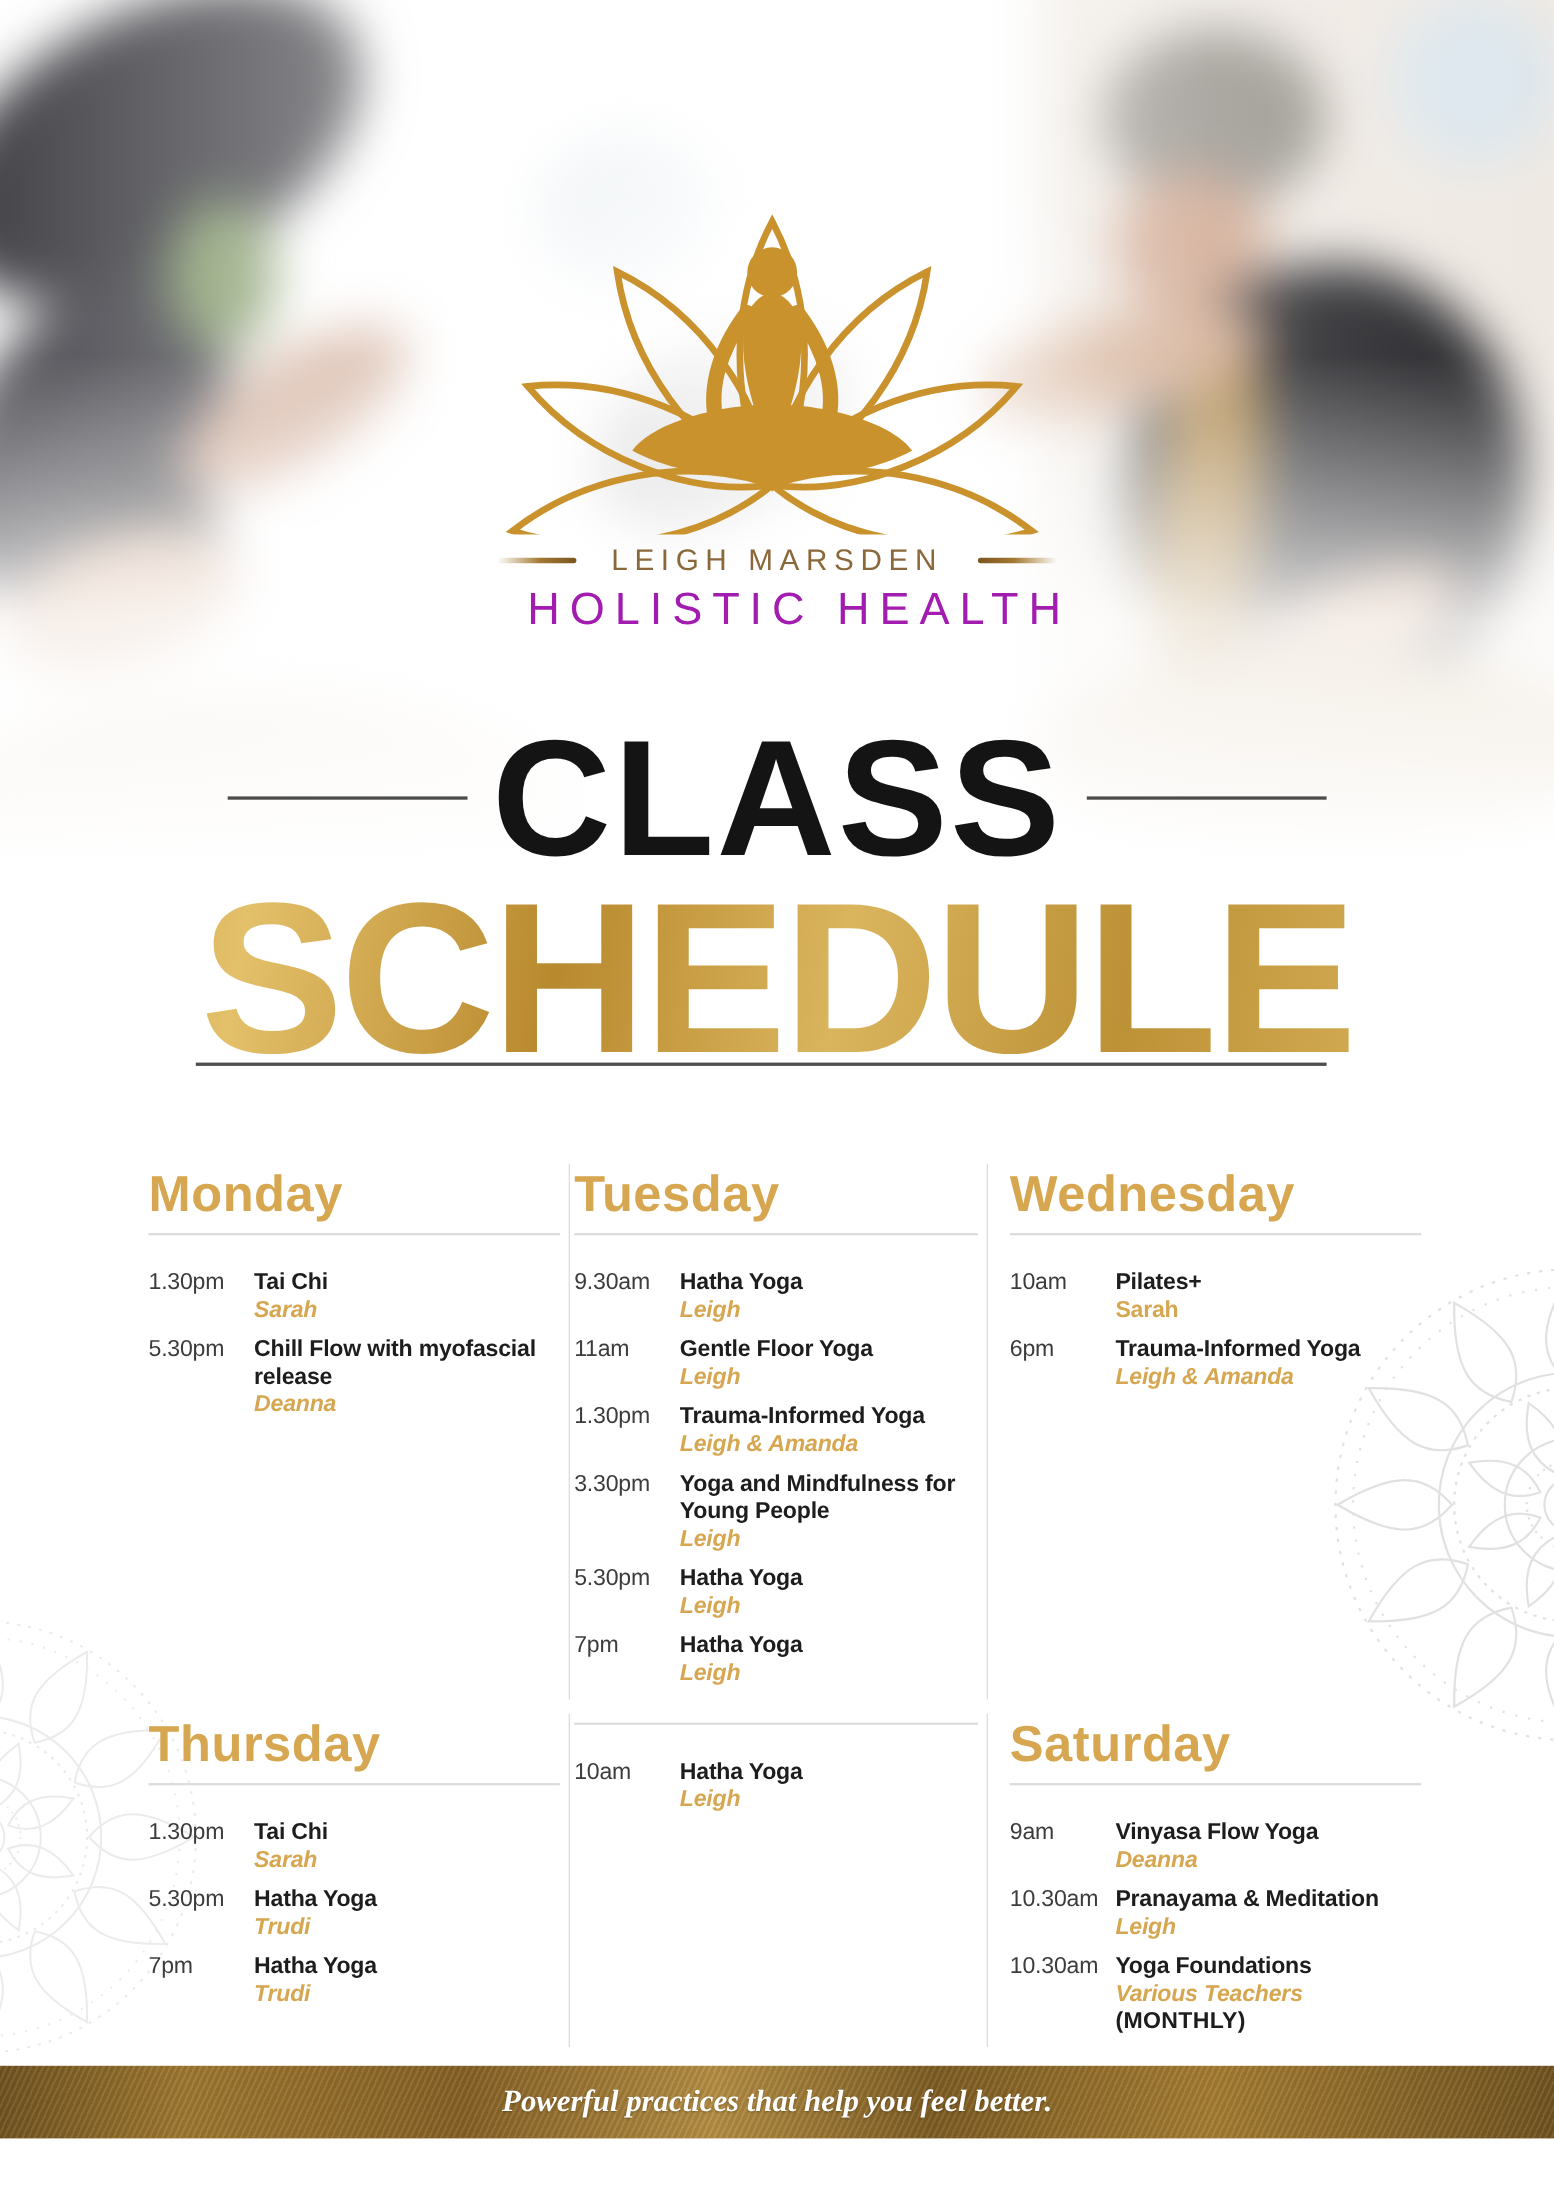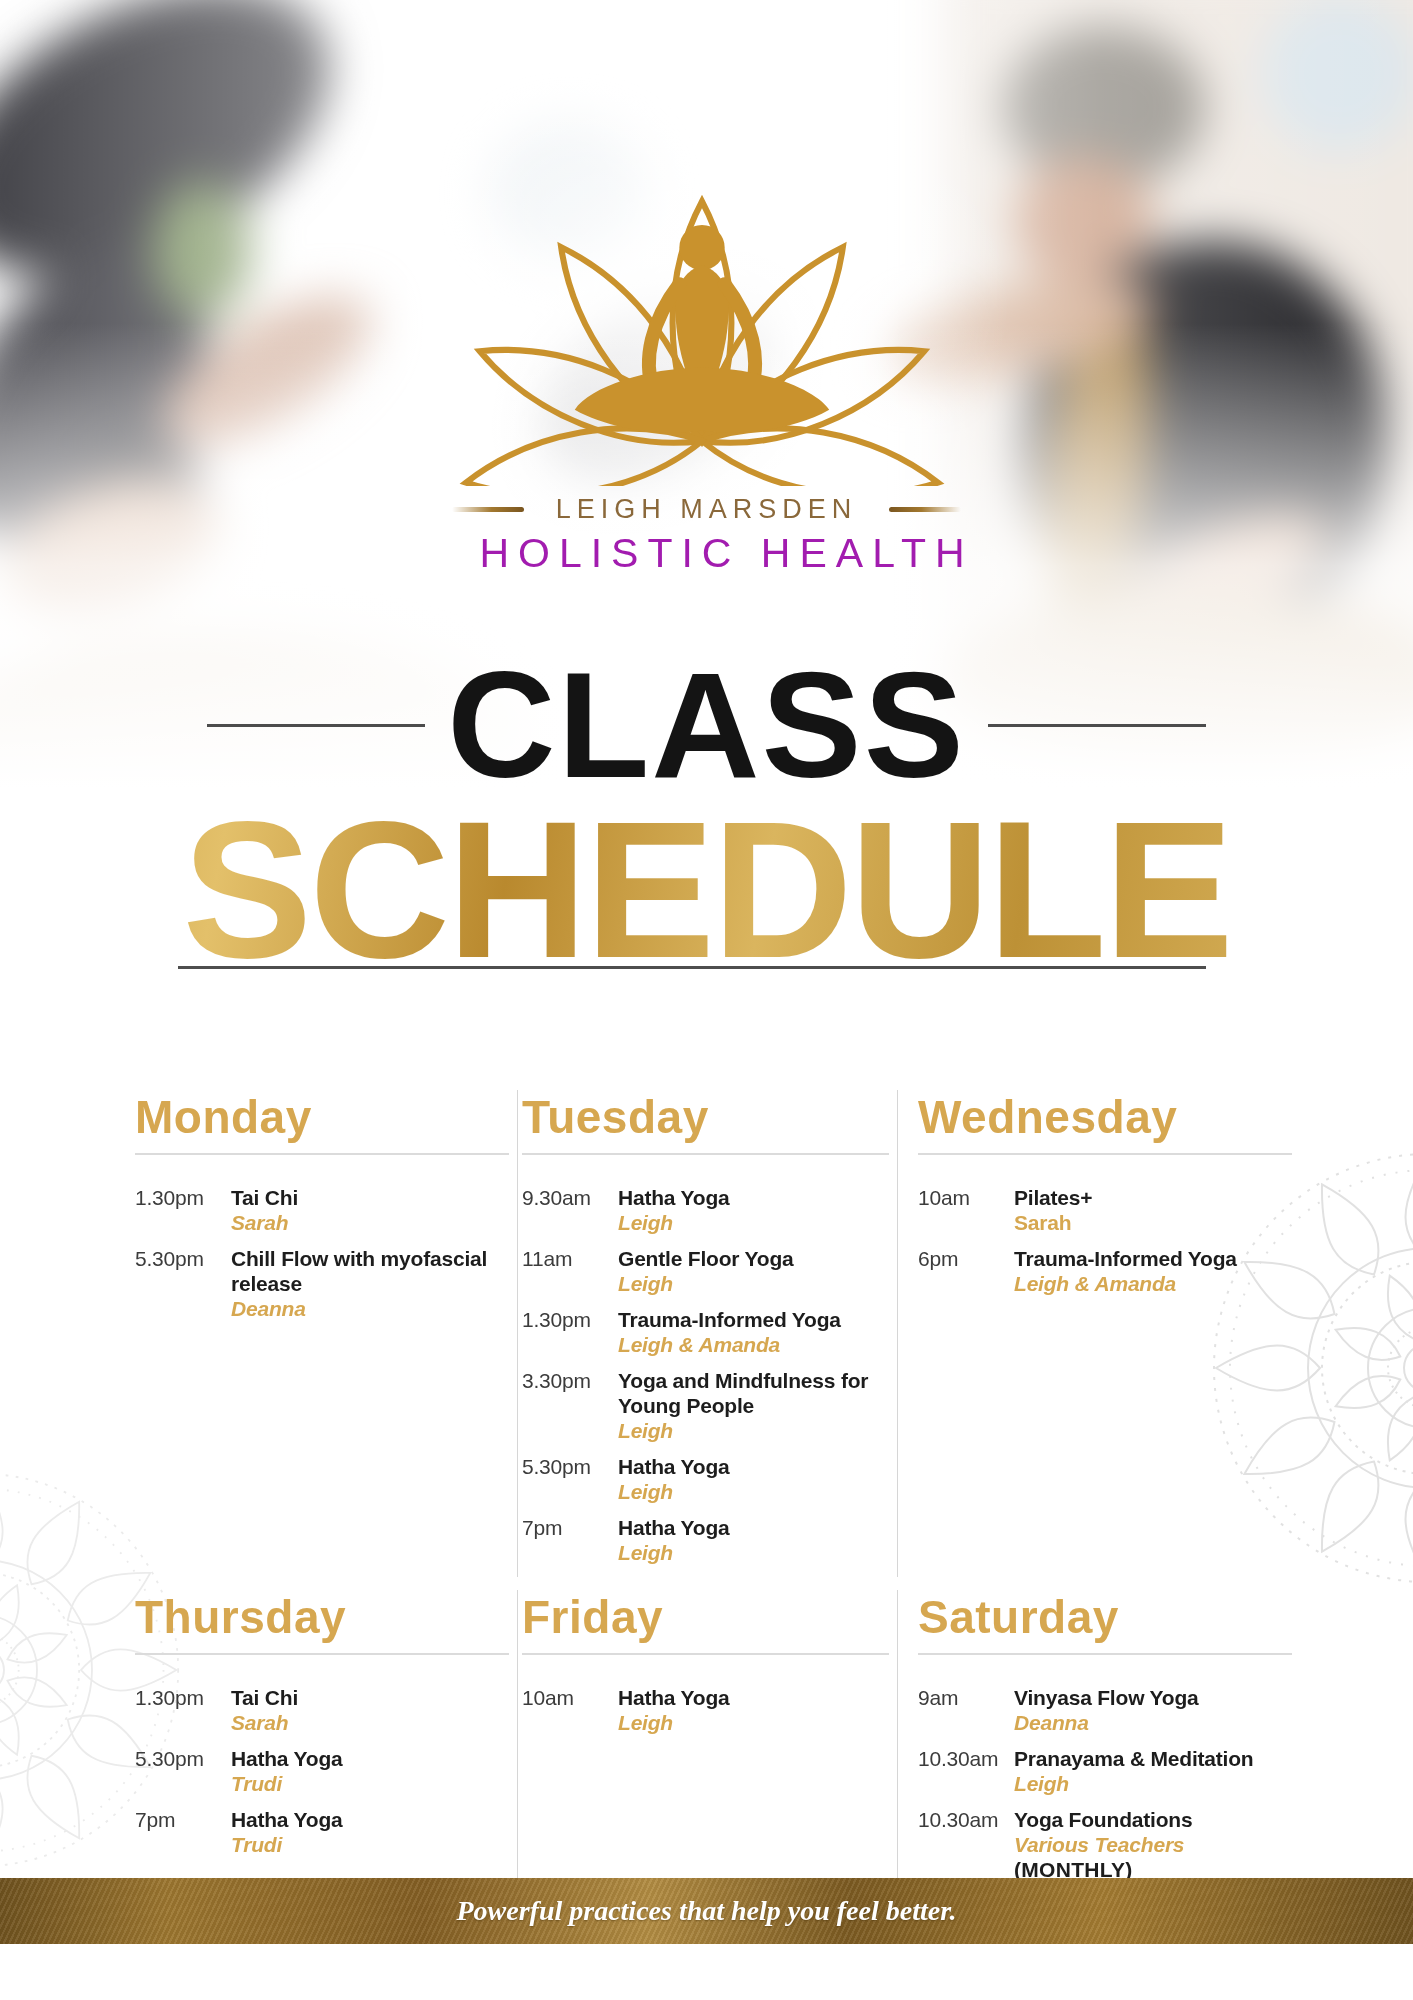--- a/index.html
+++ b/index.html
@@ -53,21 +53,21 @@
     justify-content:center;gap:22px;z-index:3;}
   .class-word{font-size:150px;line-height:140px;font-weight:700;letter-spacing:2px;color:#141414;}
   .hline{width:218px;height:3px;background:#4c4c4c;}
   .schedule-word{position:absolute;left:0;top:792px;width:1413px;text-align:center;z-index:3;
     font-size:195px;line-height:1;font-weight:700;letter-spacing:-3px;
     background:linear-gradient(100deg,#c59a3d 0%,#e3c06a 16%,#b9892e 36%,#dab55e 54%,#bd9136 72%,#e0bc66 100%);
     -webkit-background-clip:text;background-clip:text;color:transparent;}
   .title-rule{position:absolute;left:178px;top:966px;width:1028px;height:3px;background:#4e4e4e;z-index:3;}
   
   .sched-row{position:absolute;left:135px;width:1165px;display:grid;
-    grid-template-columns:382px 380px 403px;z-index:4;margin-top:32px;}
+    grid-template-columns:382px 380px 403px;z-index:4;}
   .row1{top:1058px;min-height:487px;}
   .row2{top:1558px;min-height:300px;}
   .day-col{padding-right:8px;}
   .day-col+.day-col{border-left:1px solid #d6d6d6;}
   .sched-row .day-col:nth-child(2){padding-left:4px;}
   .sched-row .day-col:nth-child(3){padding-left:20px;}
   .day-name{margin:0;font-size:46px;line-height:55px;font-weight:700;
     color:var(--gold,#d6a750);letter-spacing:.5px;}
   .day-rule{height:2px;background:#dbdbdb;margin:8px 0 30px 0;}
   .entry{display:grid;grid-template-columns:96px 1fr;margin-bottom:11px;
@@ -314,21 +314,20 @@
           <div class="entry">
             <div class="time">7pm</div>
             <div class="info">
               <div class="cname">Hatha Yoga</div>
               <div class="instructor">Trudi</div>
             </div>
           </div>
         </div>
       </section>
       <section class="day-col">
-        <h2 class="day-name">Friday</h2>
         <div class="day-rule"></div>
         <div class="entries">
           <div class="entry">
             <div class="time">10am</div>
             <div class="info">
               <div class="cname">Hatha Yoga</div>
               <div class="instructor">Leigh</div>
             </div>
           </div>
         </div>

